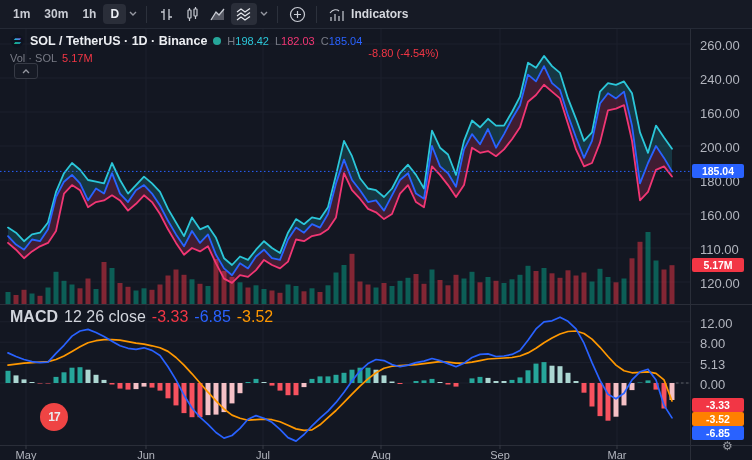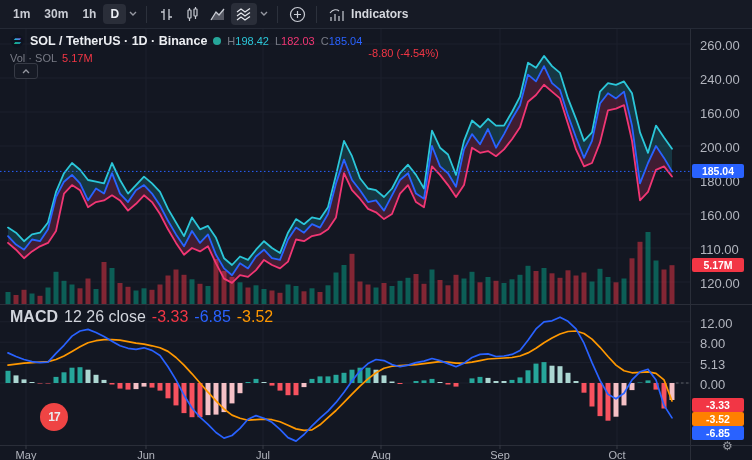--- a/index.html
+++ b/index.html
@@ -367,21 +367,21 @@
       <div class="tick" style="top: 276px;">120.00</div>
       <div class="tick" style="top: 315.8px;">12.00</div>
       <div class="tick" style="top: 336.2px;">8.00</div>
       <div class="tick" style="top: 356.6px;">5.13</div>
       <div class="tick" style="top: 377px;">0.00</div>
       <div class="month" style="left: 8px;">May</div>
       <div class="month" style="left: 128px;">Jun</div>
       <div class="month" style="left: 245px;">Jul</div>
       <div class="month" style="left: 363px;">Aug</div>
       <div class="month" style="left: 482px;">Sep</div>
-      <div class="month" style="left: 599px;">Oct</div>
+      <div class="month" style="left: 599px;">Mar</div>
       <div class="badge" style="top: 164.432px; background: rgb(41, 98, 255);">185.04</div>
       <div class="badge" style="top: 258.225px; background: rgb(242, 54, 69);">5.17M</div>
       <div class="badge" style="top: 398px; background: rgb(242, 54, 69);">-3.33</div>
       <div class="badge" style="top: 412px; background: rgb(255, 128, 0);">-3.52</div>
       <div class="badge" style="top: 426px; background: rgb(41, 98, 255);">-6.85</div>
     </div>
 
   <div class="ovl" id="tv-logo">17</div>
   <div class="ovl" id="gear">⚙</div>
 </div>

